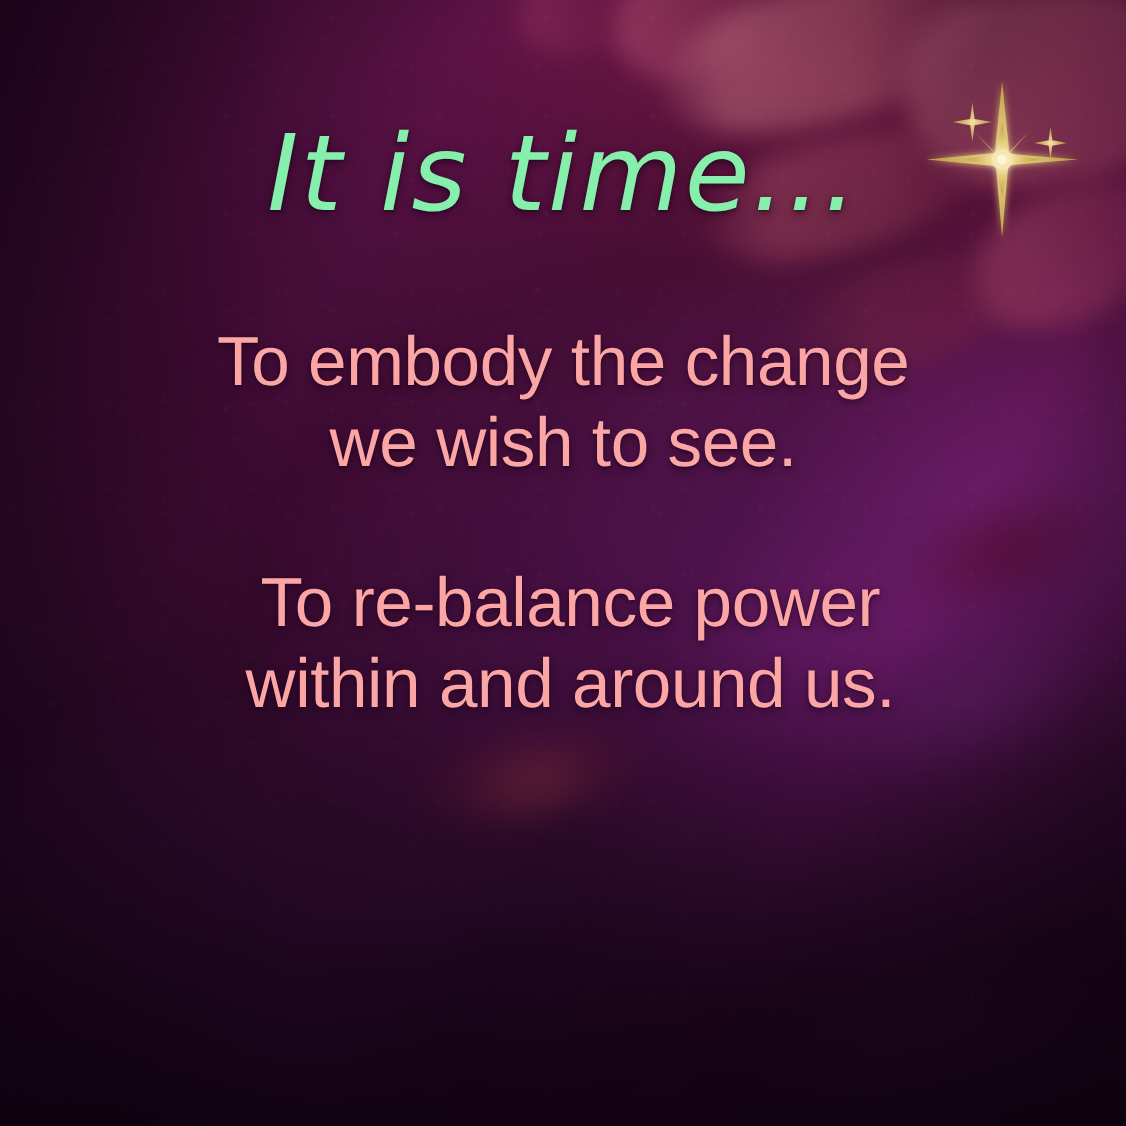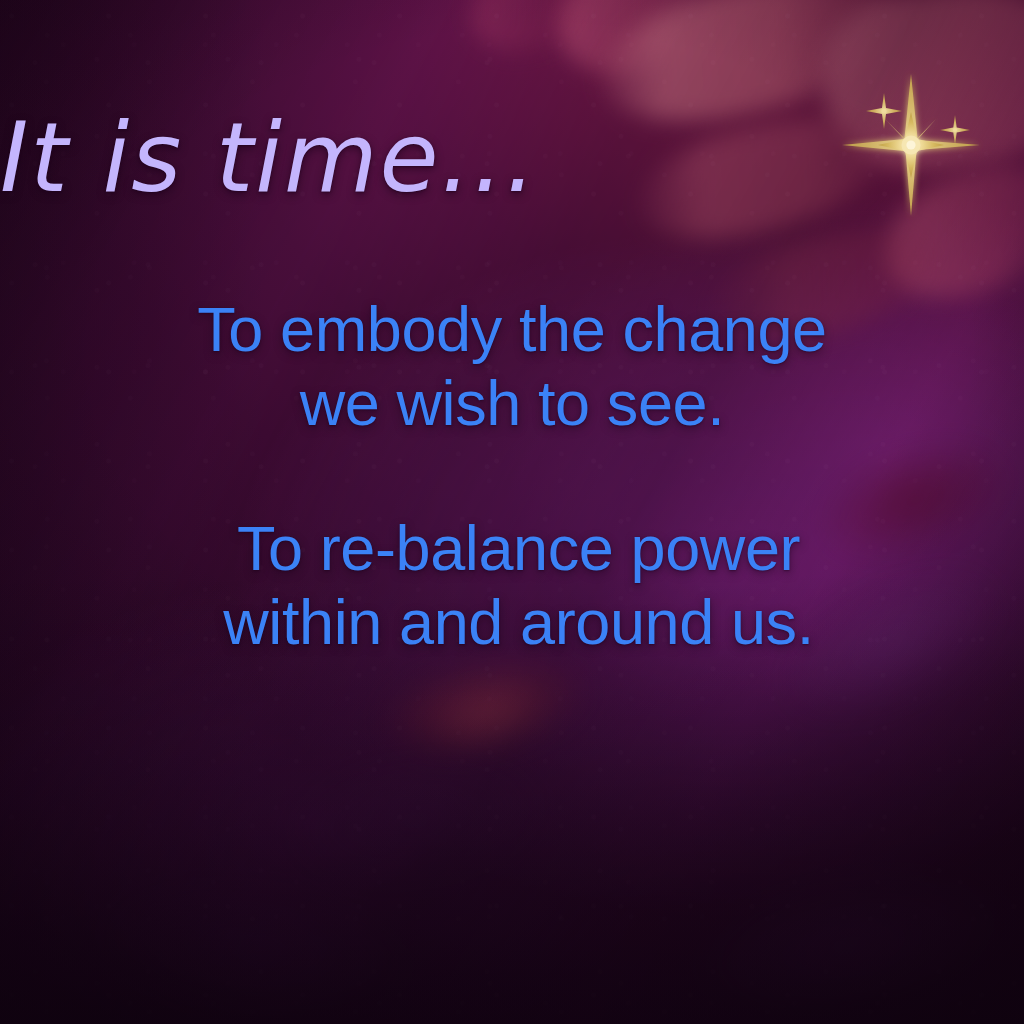--- a/index.html
+++ b/index.html
@@ -187,48 +187,48 @@
     flex-direction: column;
     align-items: center;
   }
 
   .headline {
     margin: 0;
     position: absolute;
     top: 108px;
     left: 0;
     right: 0;
-    text-align: left;
+    text-align: center;
     font-family: "DejaVu Sans", sans-serif;
     font-style: italic;
     font-weight: 400;
     font-size: 96px;
     line-height: 1.05;
     letter-spacing: 2px;
-    color: #c4b5fd;
+    color: #86efac;
     text-shadow:
       0 3px 9px rgba(28,2,26,0.62),
       0 1px 2px rgba(30,4,28,0.55);
   }
 
   .stanzas {
     position: absolute;
     top: 292px;
     left: 0;
     right: 0;
     text-align: center;
   }
   .stanza {
     margin: 0 0 70px 0;
     font-family: "Liberation Sans", sans-serif;
     font-weight: 400;
     font-size: 63px;
     line-height: 1.18;
     letter-spacing: -0.4px;
-    color: #3b82f6;
+    color: #fca5a5;
     text-shadow:
       0 3px 8px rgba(26,2,24,0.50),
       0 1px 2px rgba(26,2,24,0.45);
     white-space: pre-line;
     text-align: center;
   }
   .stanza:last-child { margin-bottom: 0; }
   .stanza-2 { margin-bottom: 76px; margin-left: 13px; }
 </style>
 </head>

